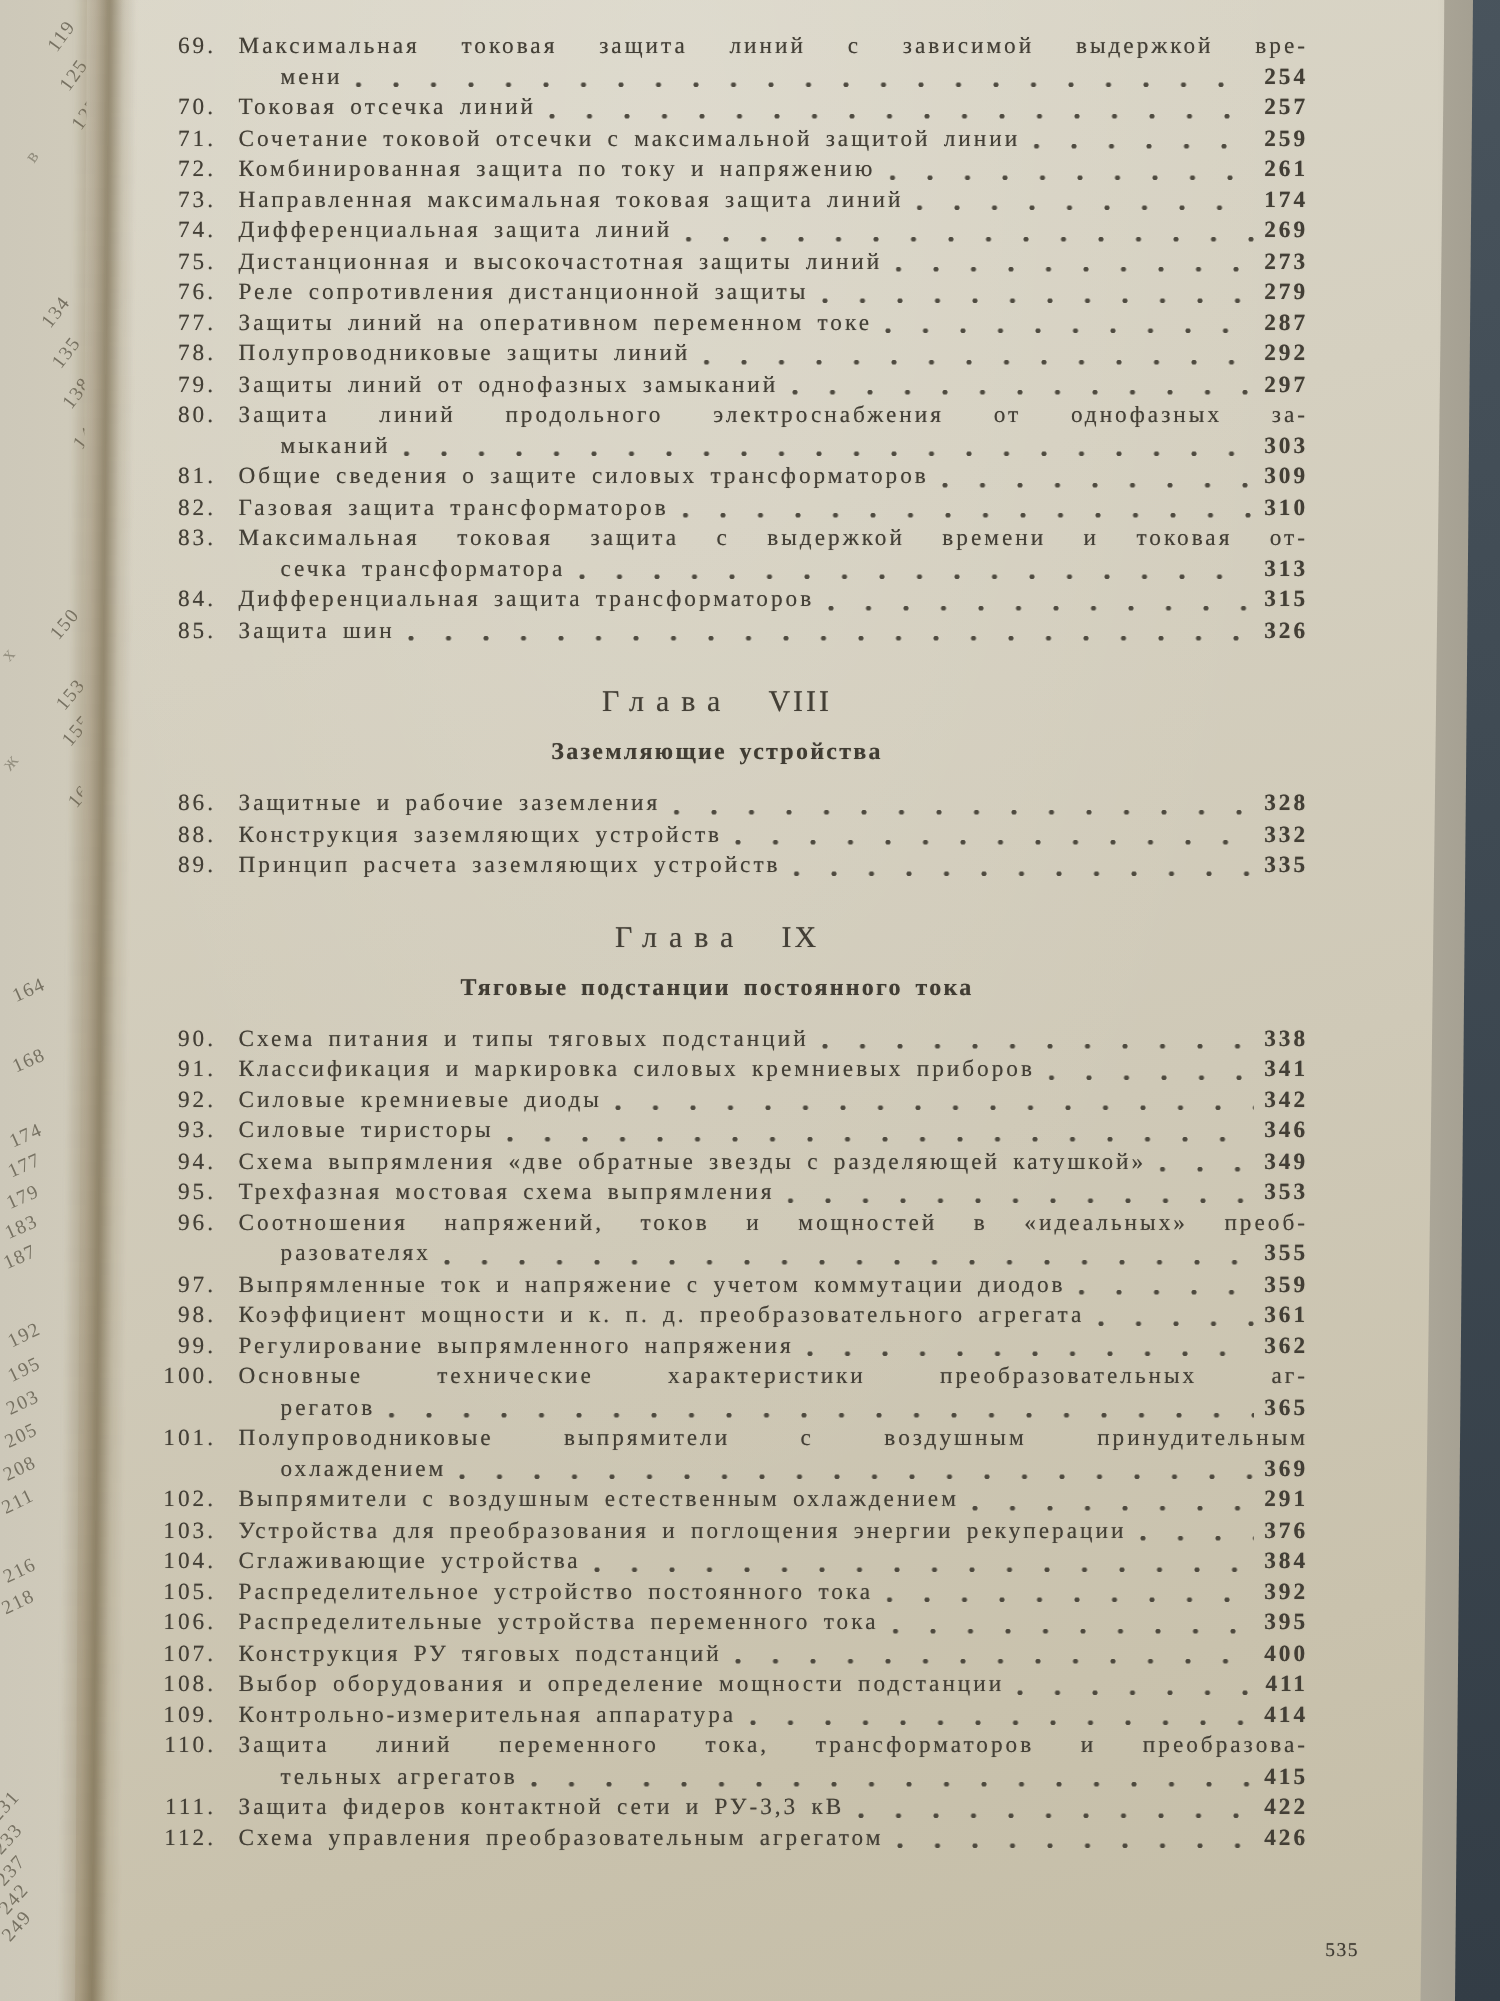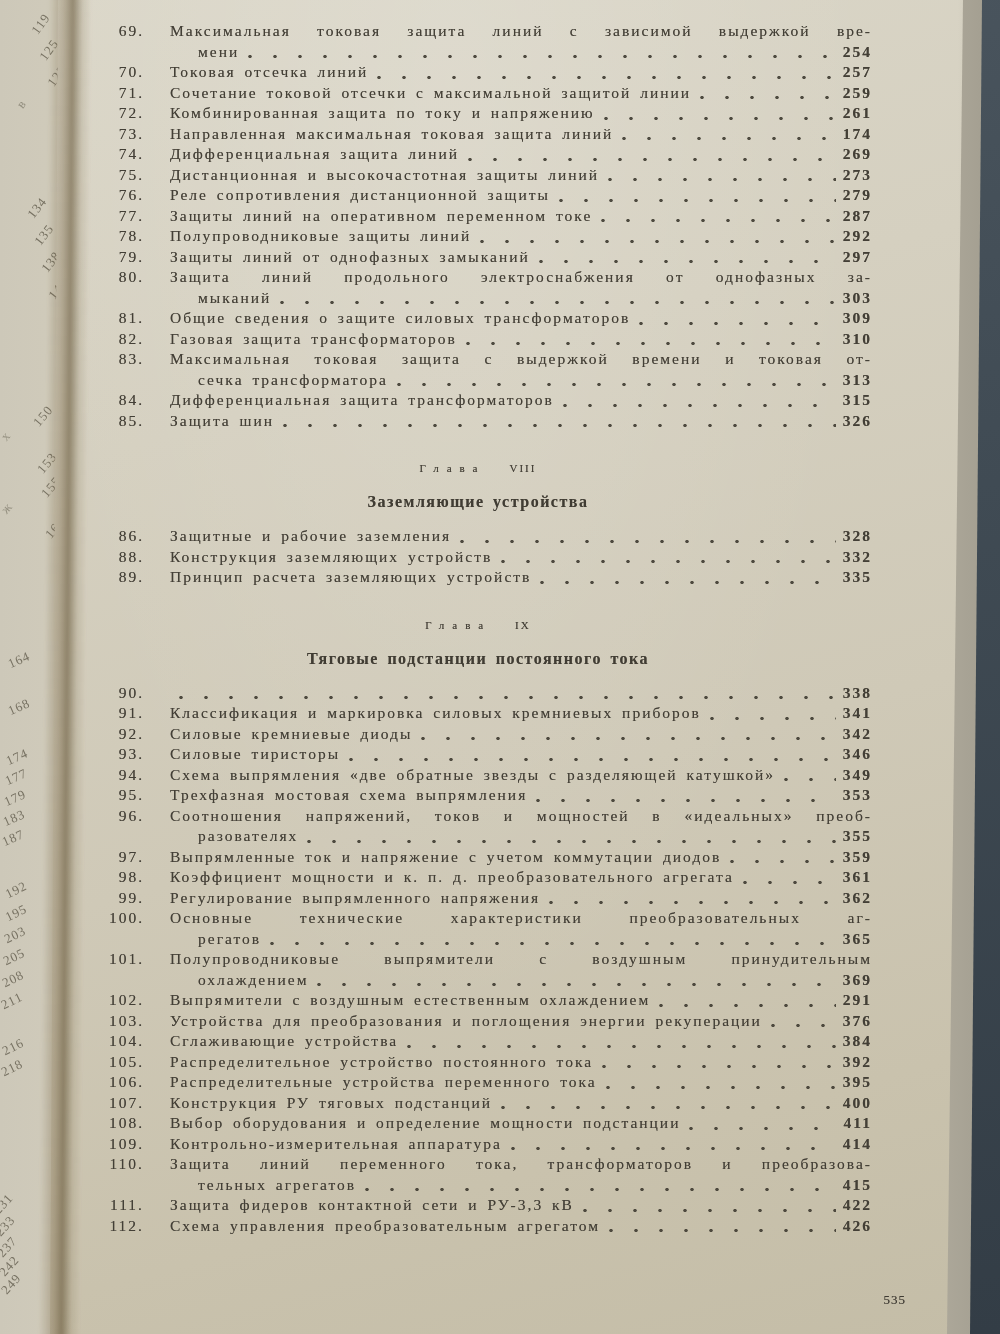--- a/index.html
+++ b/index.html
@@ -46,34 +46,34 @@
   }
   
   .toc{
     position:absolute;left:84px;top:21px;width:788px;z-index:4;
     font-size:15.5px;line-height:20.5px;color:#433f36;
     letter-spacing:2px;word-spacing:3px;
     text-shadow:0 0 .5px rgba(67,62,52,.55);
   }
   .row{display:flex;align-items:flex-start;}
   .num{width:60px;flex:none;text-align:right;}
-  .body{flex:1;margin-left:26px;min-width:0;}
+  .body{flex:1;margin-left:15px;min-width:0;}
   .jline{text-align:justify;text-align-last:justify;}
   .lline{display:flex;align-items:baseline;}
   .lline.cont{padding-left:28px;}
   .ltext{flex:none;max-width:100%;}
   .leader{
     flex:1 1 auto;min-width:8px;height:3px;align-self:flex-end;
     margin:0 6px 4px 9px;
     background-image:radial-gradient(circle at 2px 1.5px,rgba(64,60,50,.9) 1.4px,rgba(64,60,50,0) 2px);
     background-size:25px 3px;background-repeat:repeat-x;background-position:left center;
   }
   .pg{flex:none;min-width:30px;text-align:right;font-weight:bold;}
   .chapter{margin-top:26px;margin-bottom:14px;text-align:center;}
-  .ch-head{line-height:22px;font-size:11px;margin-bottom:12px;}
+  .ch-head{line-height:22px;font-size:20px;margin-bottom:12px;}
   .ch-label{letter-spacing:8px;}
   .ch-num{margin-left:24px;letter-spacing:2px;}
   .ch-title{line-height:21px;font-size:16px;font-weight:700;letter-spacing:1.5px;color:#403c33;}
   .footer-num{
     position:absolute;right:94px;bottom:26px;z-index:4;
     font-size:13px;letter-spacing:1px;color:#3f3b33;
     text-shadow:0 0 .5px rgba(63,59,51,.55);
   }
 </style>
 </head>
@@ -328,20 +328,21 @@
           </div>
         </div>
         <div class="chapter">
           <div class="ch-head"><span class="ch-label">Глава</span><span class="ch-num">IX</span></div>
           <div class="ch-title">Тяговые подстанции постоянного тока</div>
         </div>
         <div class="row">
           <div class="num">90.</div>
           <div class="body">
             <div class="lline">
+              <span class="ltext">Схема питания и типы тяговых подстанций</span>
               <span class="leader"></span>
               <span class="pg">338</span>
             </div>
           </div>
         </div>
         <div class="row">
           <div class="num">91.</div>
           <div class="body">
             <div class="lline">
               <span class="ltext">Классификация и маркировка силовых кремниевых приборов</span>

